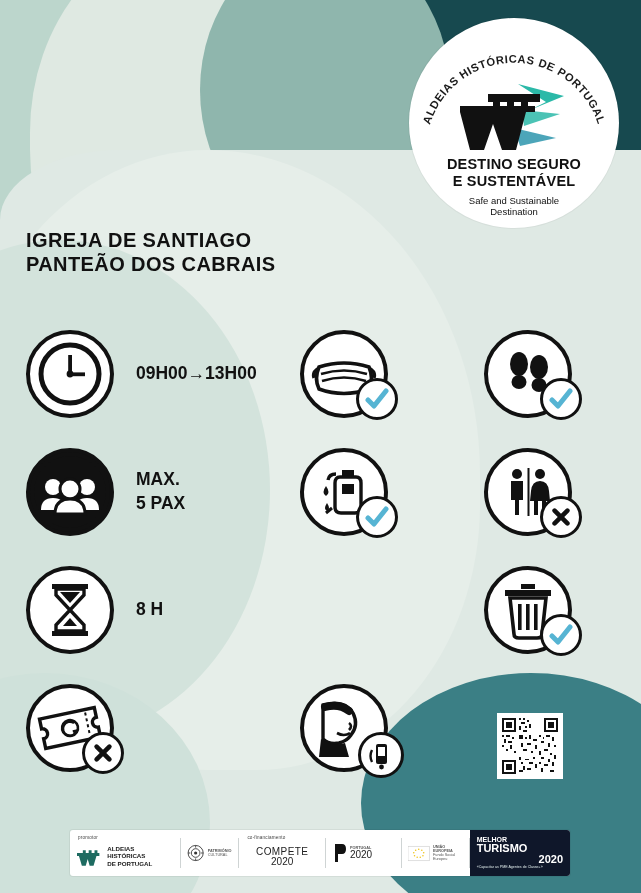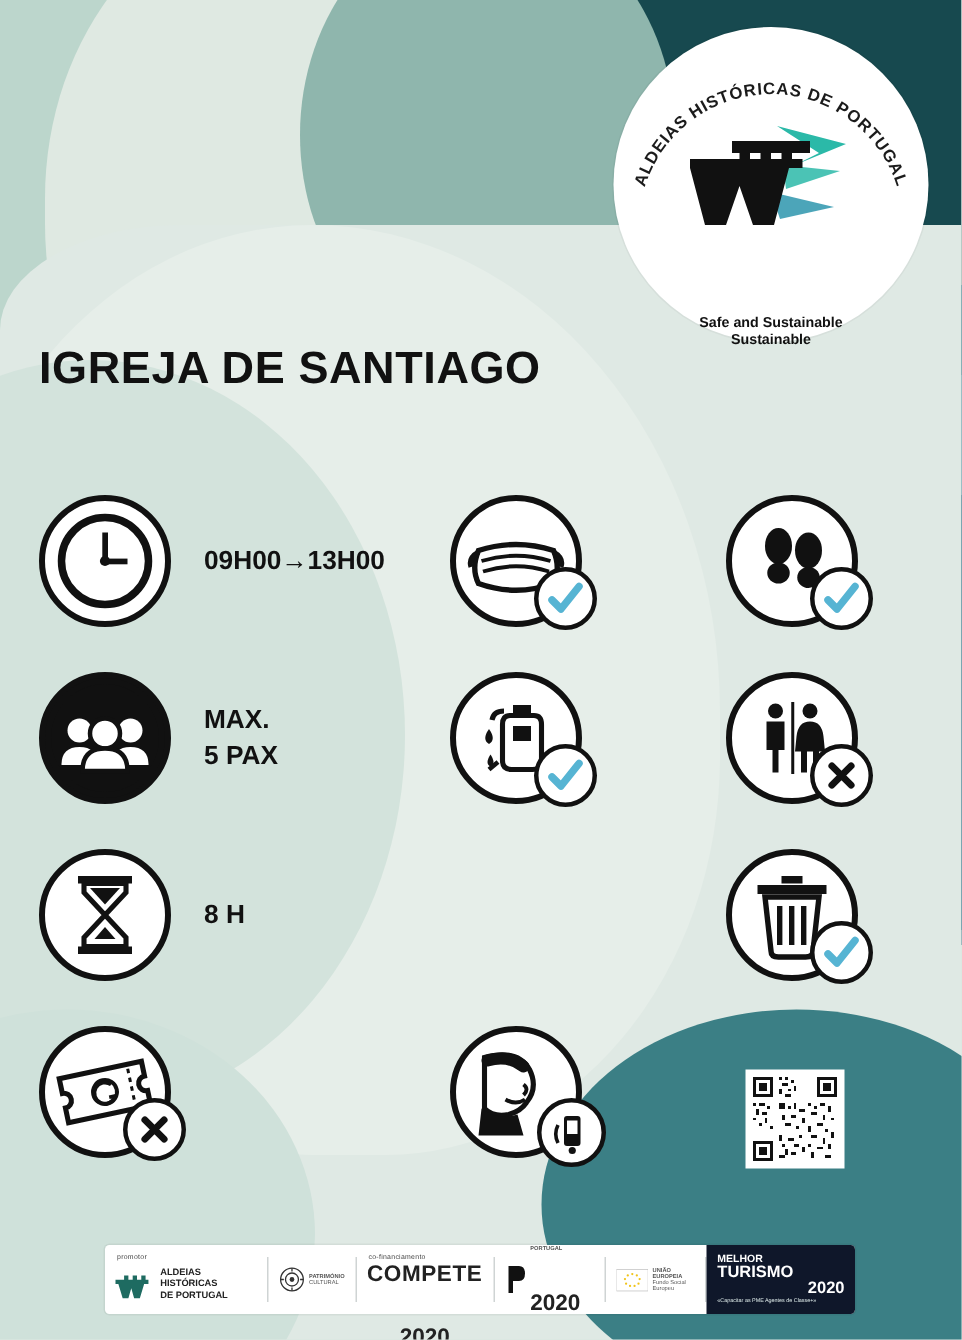--- a/index.html
+++ b/index.html
@@ -94,28 +94,28 @@
   .badge-arc-text text{
     font-size:11.2px;font-weight:bold;fill:#1b1b1b;letter-spacing:.6px;
     font-family:"Liberation Sans", sans-serif;
   }
   .badge-logo{position:absolute;top:62px;left:50%;transform:translateX(-50%);}
   .badge-t1{
     position:absolute;top:138px;width:100%;text-align:center;
     font-size:14.5px;font-weight:bold;color:#111;line-height:1.15;letter-spacing:.2px;
   }
   .badge-t2{
-    position:absolute;top:192px;width:100%;text-align:center;
-    font-size:9.5px;font-weight:bold;color:#111;line-height:1.2;
+    position:absolute;top:177px;width:100%;text-align:center;
+    font-size:9.5px;font-weight:normal;color:#111;line-height:1.2;
   }
 
   
   .title{
     position:absolute;left:26px;top:228px;z-index:5;
-    font-size:30px;font-weight:bold;color:#111;
+    font-size:20px;font-weight:bold;color:#111;
     letter-spacing:.4px;line-height:1.22;
   }
 
   
   .grid{position:absolute;left:0;top:330px;width:641px;z-index:5;}
   .row{position:relative;height:89px;}
   .cell{position:absolute;top:0;}
   .c1{left:26px;}
   .c2{left:300px;}
   .c3{left:484px;}
@@ -155,21 +155,21 @@
   .footer{
     position:absolute;left:70px;top:830px;width:500px;height:46px;
     background:#ffffff;border-radius:3px;z-index:7;
     display:flex;align-items:center;
     box-shadow:0 0 0 1px rgba(0,0,0,.05);
   }
   .fgroup{position:relative;height:100%;display:flex;align-items:center;padding:0 7px;box-sizing:border-box;}
   .fdiv{width:1px;height:30px;background:#cfd4d4;}
   .ftiny{position:absolute;top:5px;left:8px;font-size:4.6px;color:#444;letter-spacing:.2px;}
   .flabel{font-size:6.2px;color:#222;font-weight:bold;line-height:1.15;}
-  .fbig{font-size:15px;font-weight:bold;color:#222;line-height:1;margin-top:27px;}
+  .fbig{font-size:10px;font-weight:normal;color:#222;line-height:1;}
   .fnote{font-size:3.8px;color:#555;line-height:1.1;}
 </style>
 </head>
 <body>
 
 <div class="poster">
 
   <div class="bg-layer">
     <div class="shape sh-teal-top"></div>
     <div class="shape sh-teal-dark"></div>
@@ -198,28 +198,33 @@
     <svg class="badge-logo" width="108" height="72" viewBox="0 0 108 72">
 
       <path d="M58 4 L104 16 L70 30 L86 22 Z" fill="#2bb9a8"></path>
       <path d="M62 30 L100 34 L64 46 Z" fill="#2bb9a8" opacity=".85"></path>
       <path d="M54 48 L96 58 L60 66 Z" fill="#1f8fa8" opacity=".8"></path>
 
       <path d="M26 26 h7 v-6 h7 v6 h7 v-6 h7 v6 h7 v-6 h7 v6 h7 l0 6 -9 0 -10 38 -14 0 -9 -26 -9 26 -14 0 -10 -38 -9 0 0 -6 z" fill="#111"></path>
       <rect x="28" y="14" width="52" height="8" fill="#111"></rect>
     </svg>
 
+    <div class="badge-t1">
+      <div>DESTINO SEGURO</div>
+      <div>E SUSTENTÁVEL</div>
+    </div>
     <div class="badge-t2">
       <div>Safe and Sustainable</div>
-      <div>Sustainable</div>
+      <div>Destination</div>
     </div>
   </div>
 
   <div class="title">
     <div>IGREJA DE SANTIAGO</div>
+    <div>PANTEÃO DOS CABRAIS</div>
   </div>
 
   <div class="grid">
 
     <div class="row">
 
       <div class="cell c1">
         <div class="circ">
           <svg width="64" height="64" viewBox="0 0 64 64">
             <circle cx="32" cy="32" r="29" fill="none" stroke="#111" stroke-width="5"></circle>

